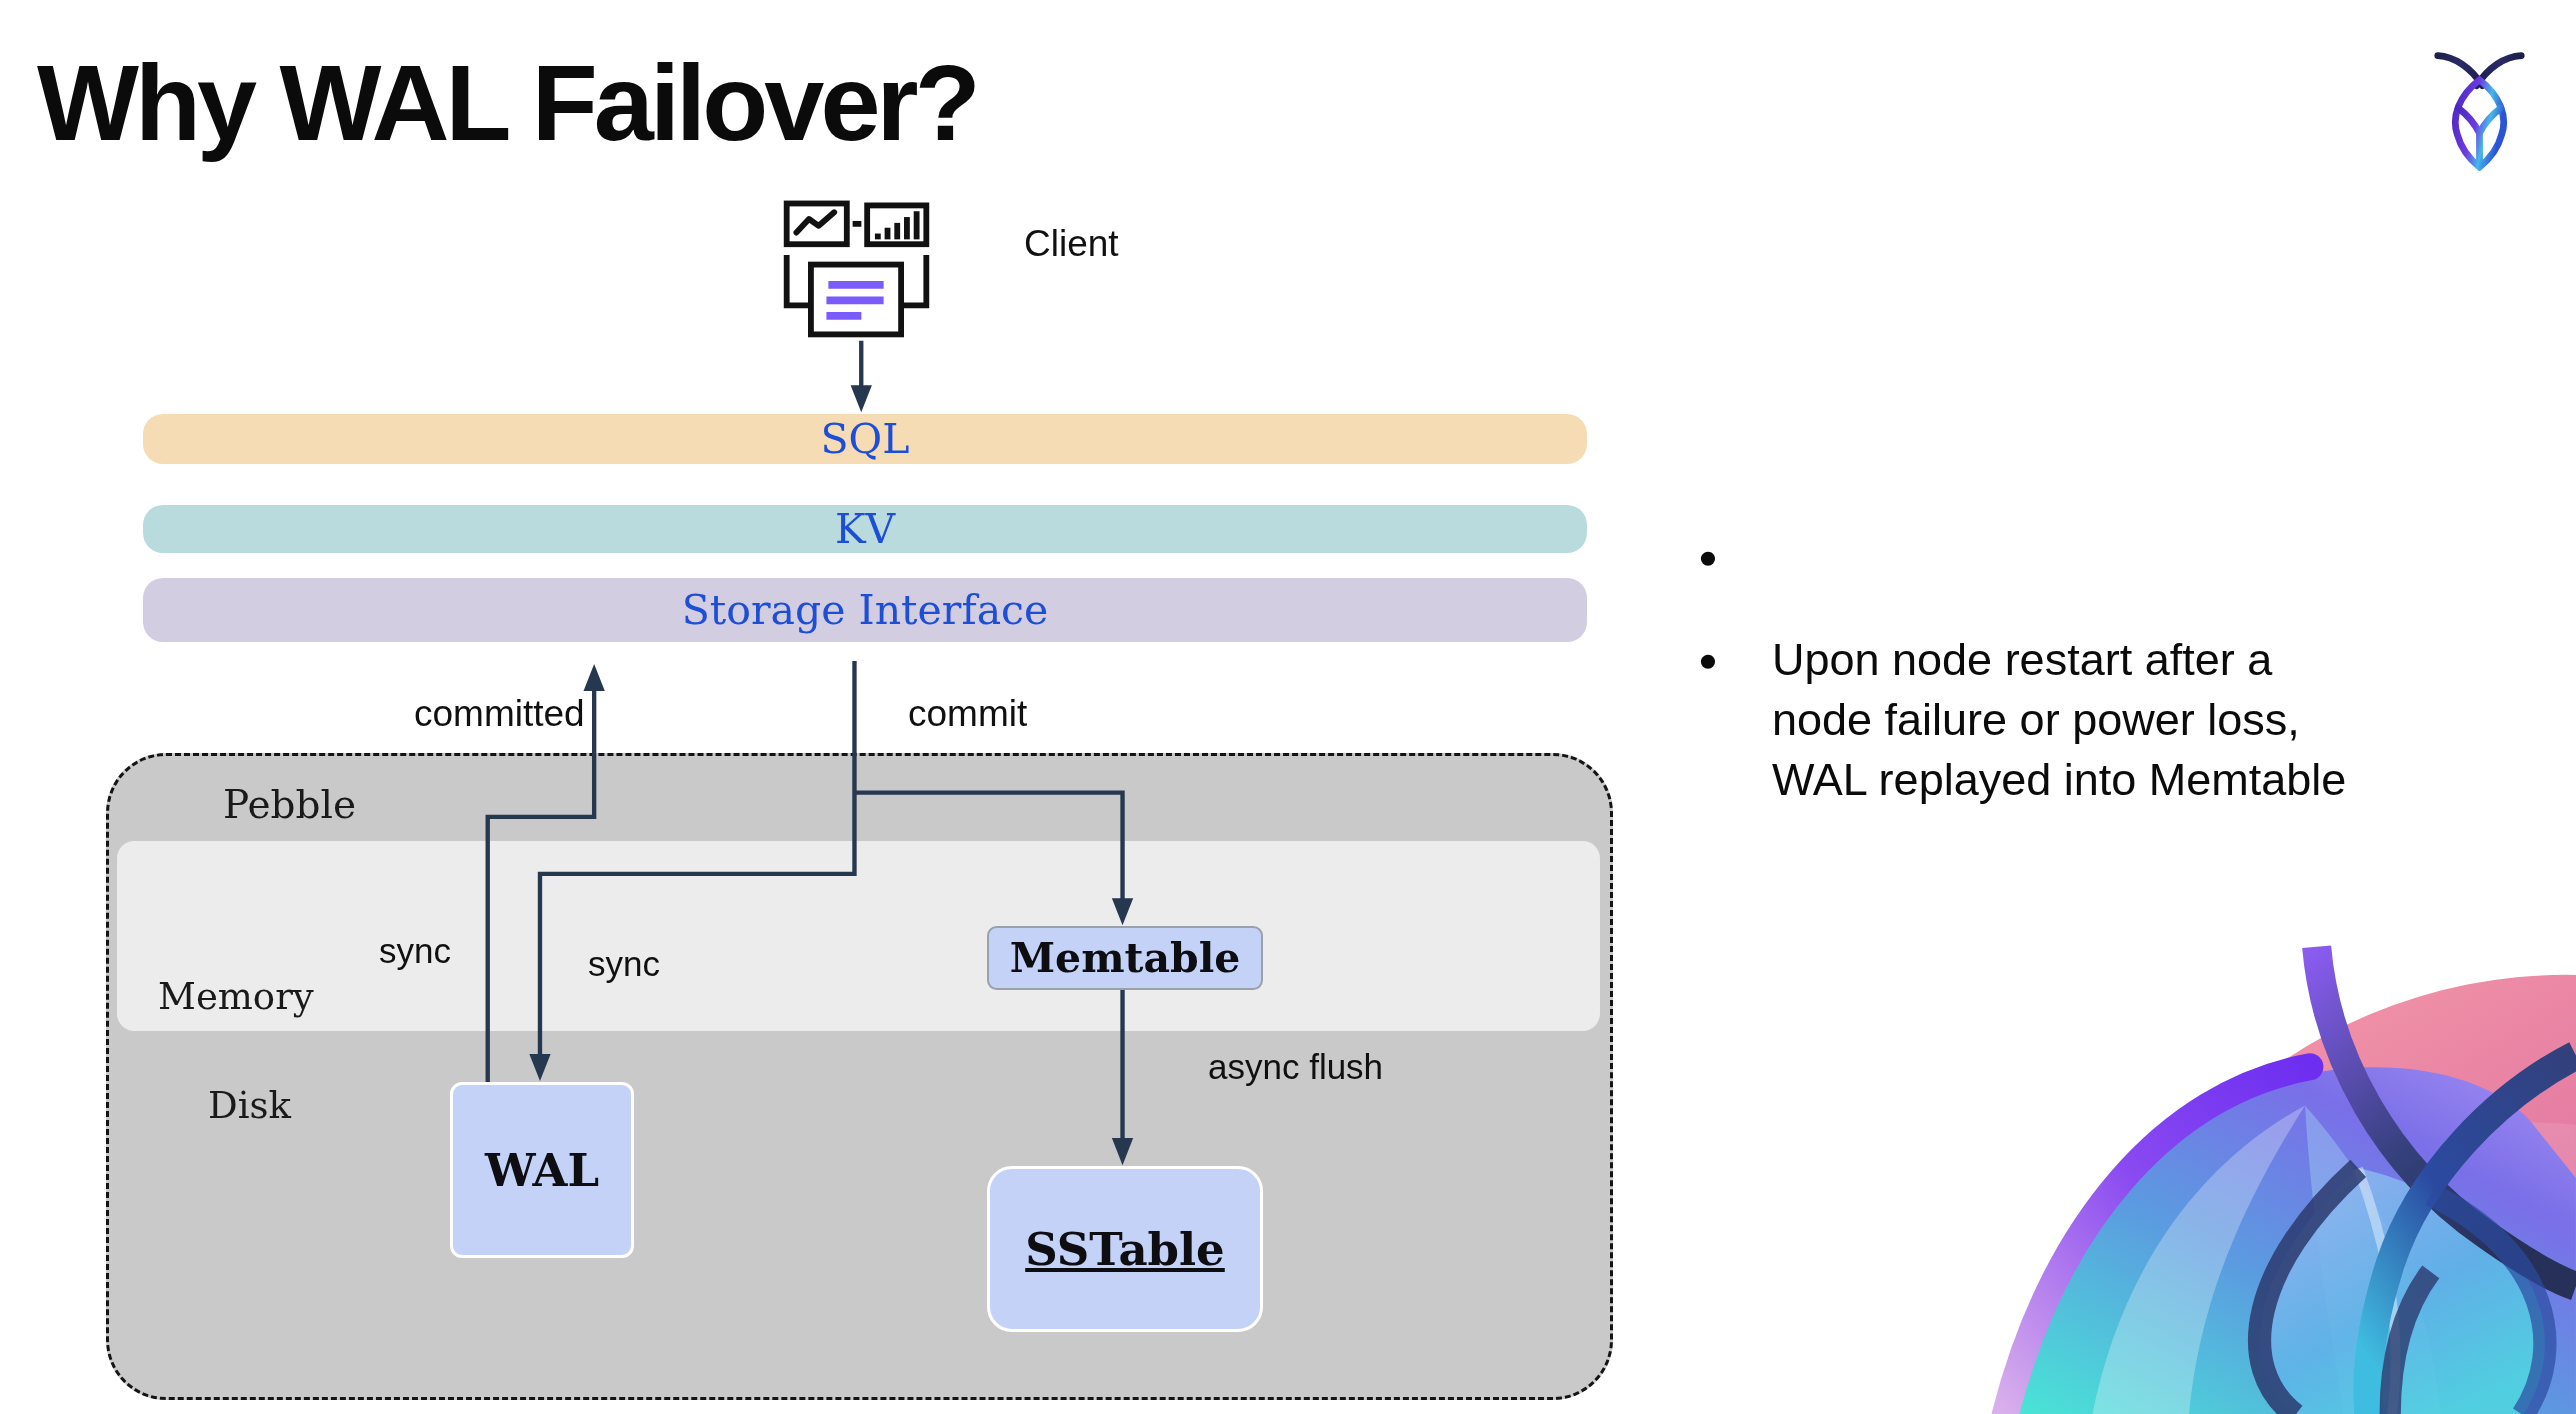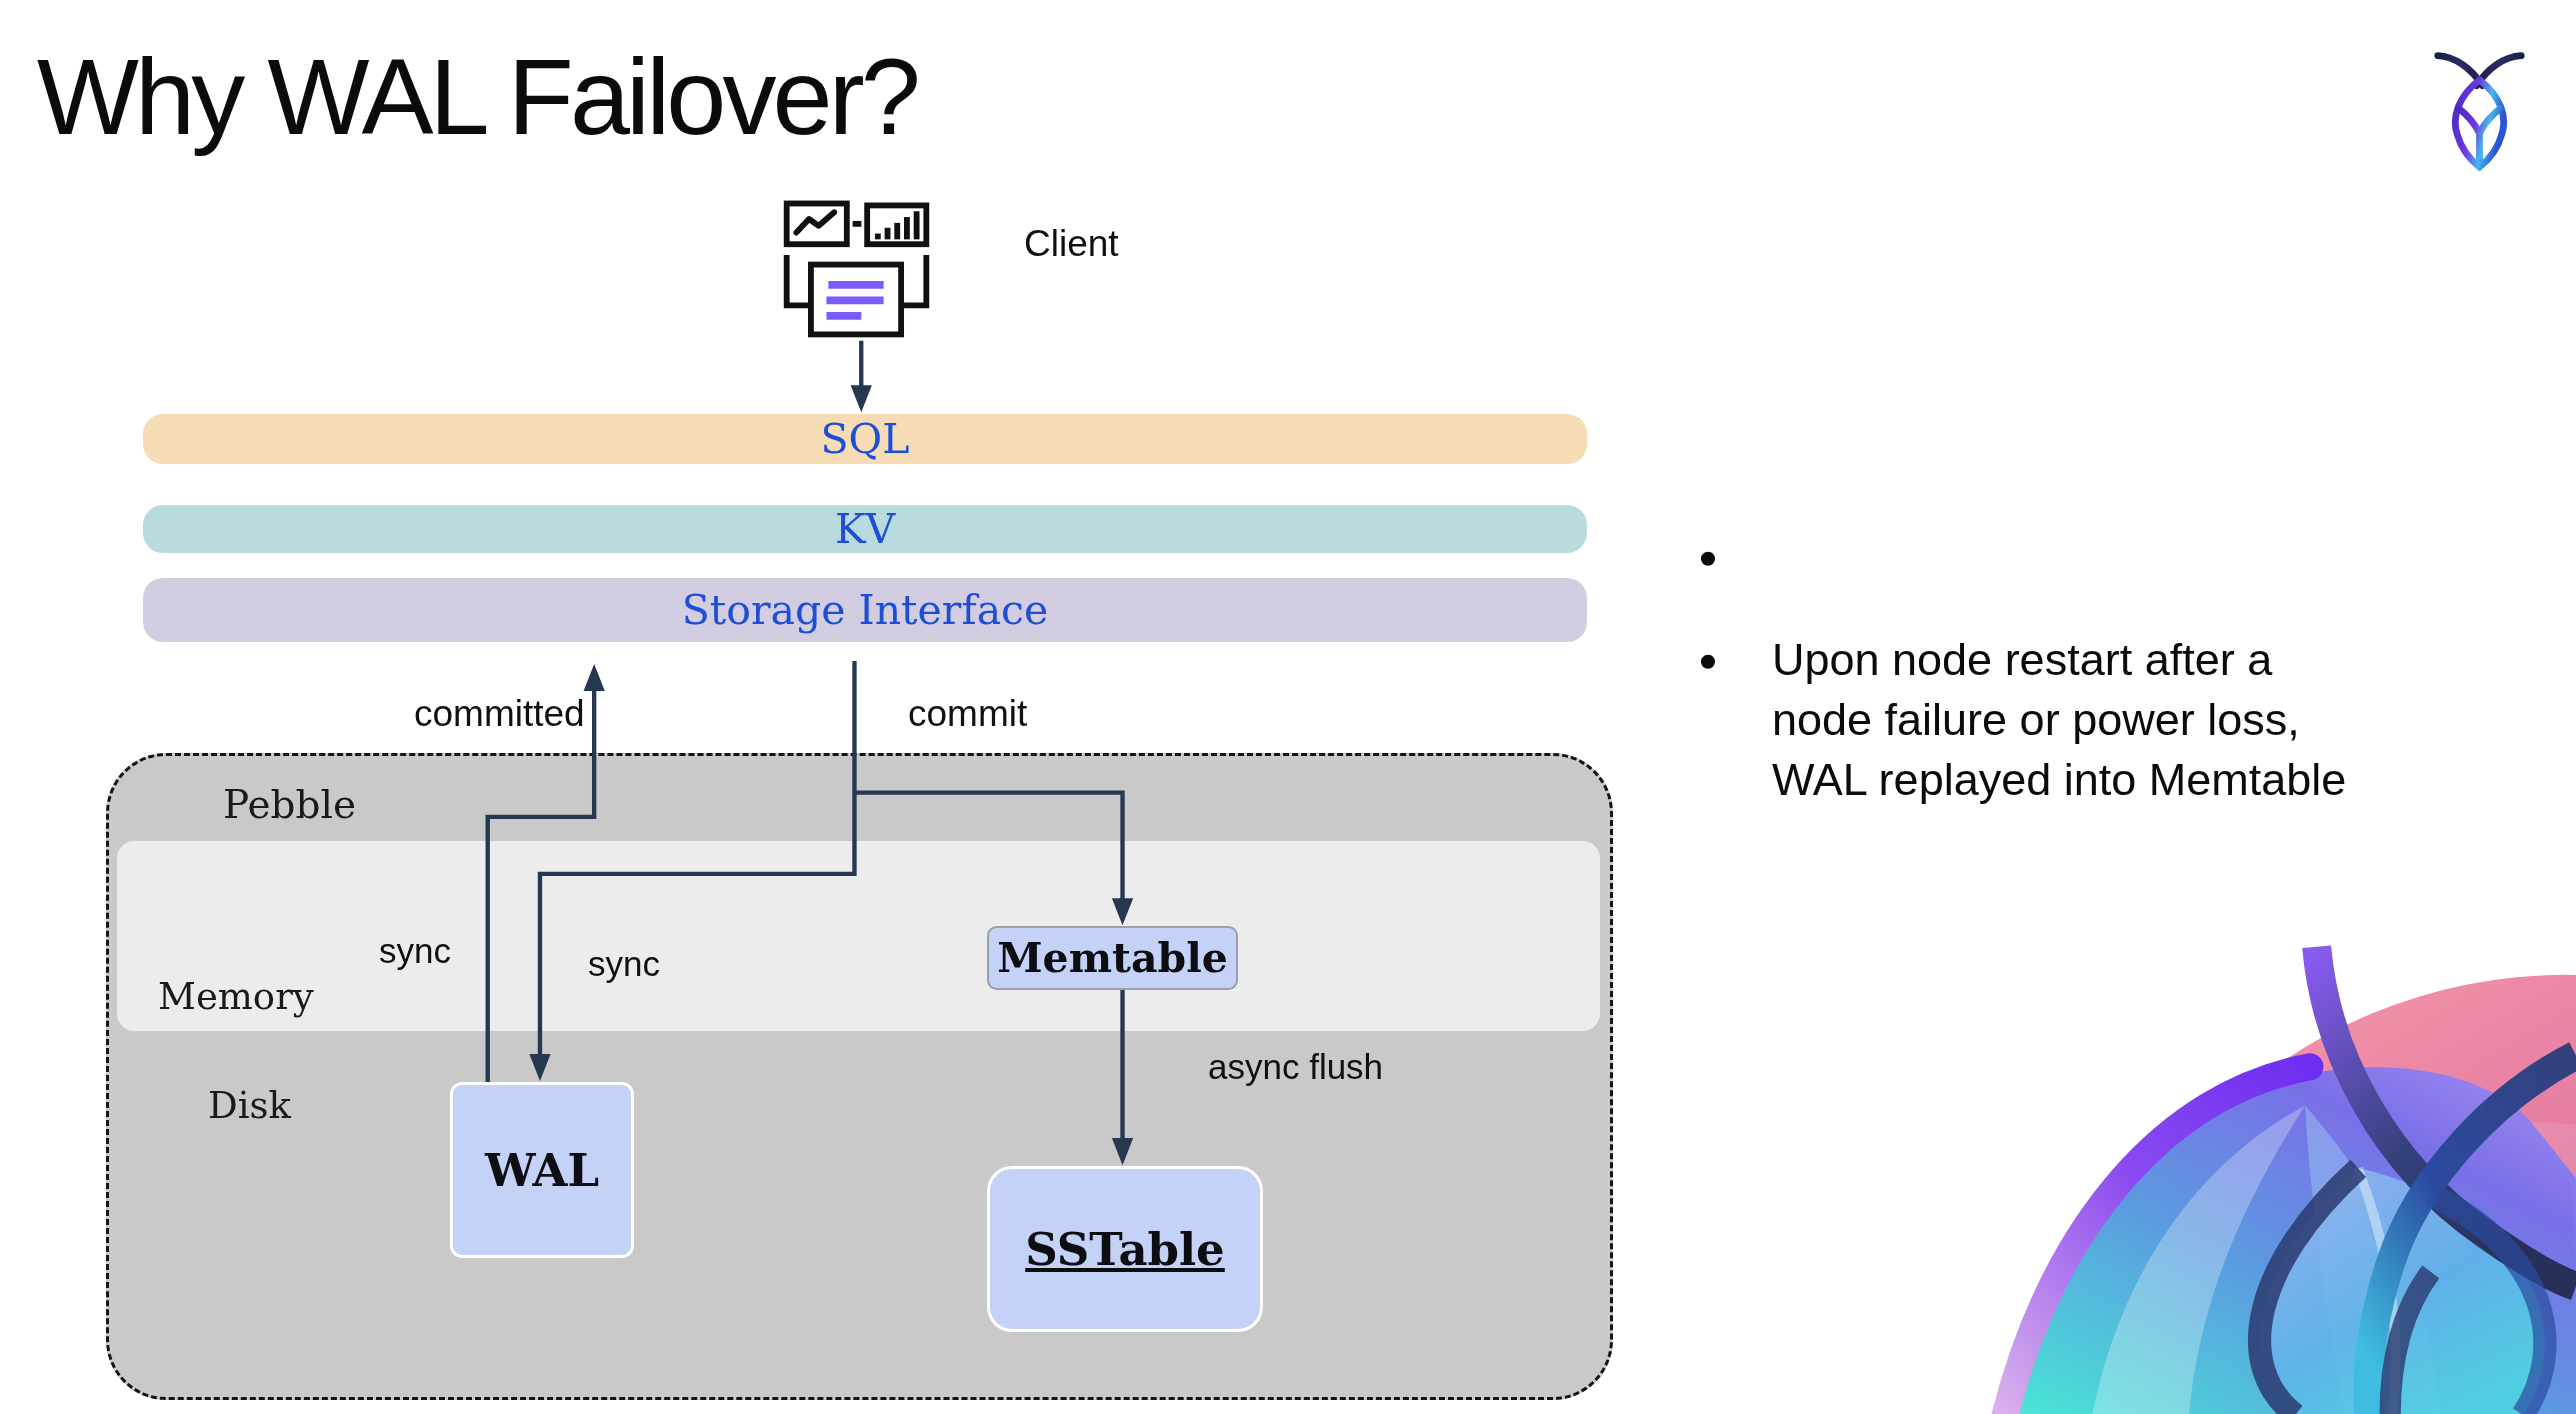--- a/index.html
+++ b/index.html
@@ -1,20 +1,20 @@
 <!DOCTYPE html>
 <html><head>
 <meta charset="utf-8">
 <style>
   html,body{margin:0;padding:0;background:#fff;}
   .slide{position:relative;width:2576px;height:1415px;background:#fff;overflow:hidden;
          font-family:"Liberation Sans",sans-serif;color:#111;}
   .abs{position:absolute;}
 
-  .title{left:37px;top:27px;font-size:108px;font-weight:400;letter-spacing:-3.9px;
+  .title{left:37px;top:33px;font-size:108px;font-weight:700;letter-spacing:-3.9px;
          line-height:1.3;color:#0b0b0b;}
 
   
   .bar{left:143px;width:1444px;border-radius:20px;display:flex;align-items:center;justify-content:center;
        font-family:"DejaVu Serif","Liberation Serif",serif;font-size:41px;color:#1d4ed8;z-index:2;}
   .bar-sql{top:414px;height:50px;background:#f5dcb4;}
   .bar-kv{top:505px;height:48px;background:#b9dbde;}
   .bar-storage{top:578px;height:64px;background:#d3cde2;}
 
   
@@ -32,21 +32,21 @@
   .lbl-committed{left:414px;top:693px;font-size:37px;}
   .lbl-commit{left:908px;top:693px;font-size:37px;text-align:center;}
   .lbl-sync1{left:379px;top:931px;font-size:35px;}
   .lbl-sync2{left:588px;top:944px;font-size:35px;}
   .lbl-async{left:1208px;top:1047px;font-size:35px;}
 
   
   .node{background:#c5d2f8;display:flex;align-items:center;justify-content:center;z-index:4;
         font-family:"DejaVu Serif","Liberation Serif",serif;font-weight:bold;color:#0d0d12;box-sizing:border-box;}
   .node-wal{left:450px;top:1082px;width:184px;height:176px;border:3.9px solid #fff;border-radius:12px;font-size:45px;}
-  .node-memtable{left:987px;top:926px;width:251px;height:64px;border:2.9px solid #9aa1ab;border-radius:9.7px;font-size:41px;}
+  .node-memtable{left:987px;top:926px;width:276px;height:64px;border:2.9px solid #9aa1ab;border-radius:9.7px;font-size:41px;}
   .node-sstable{left:987px;top:1166px;width:276px;height:166px;border:3.9px solid #fff;border-radius:25px;font-size:45px;text-decoration:underline;}
 
   svg.connectors{left:0;top:0;z-index:3;pointer-events:none;}
   svg.clienticon{left:774px;top:187px;z-index:2;}
   svg.logo{left:2431px;top:43px;z-index:2;}
   svg.deco{right:0;bottom:0;z-index:0;}
 
   
   .bullets{left:1698px;top:527px;width:852px;z-index:2;}
   .bullet{display:flex;gap:54px;margin-bottom:43px;}

